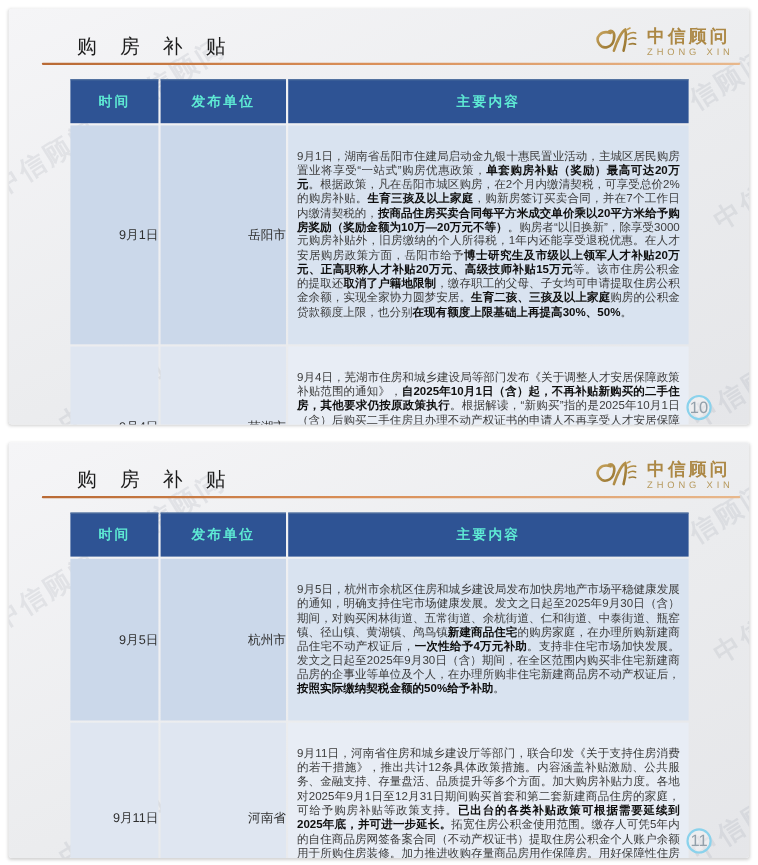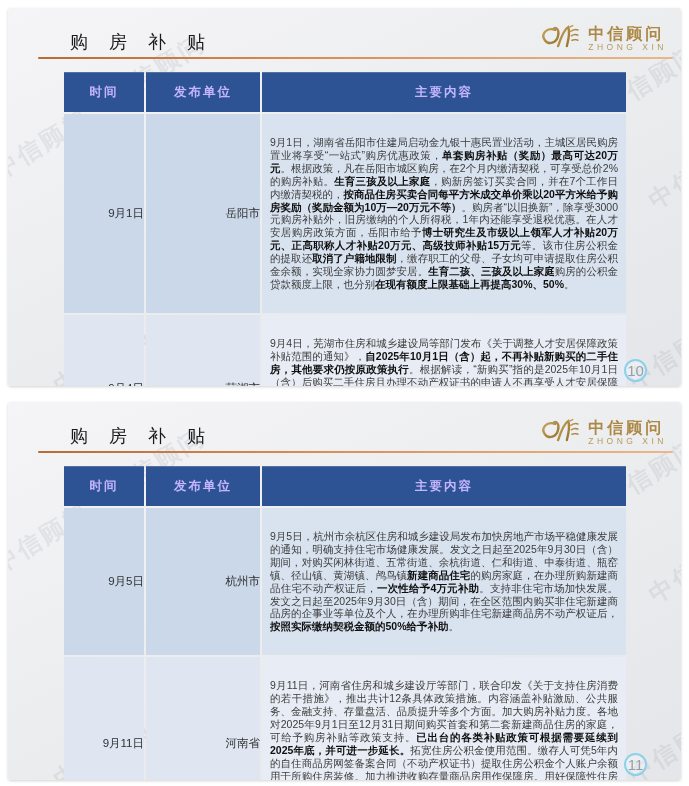--- a/index.html
+++ b/index.html
@@ -38,21 +38,21 @@
   .logo-mark { width:44px; height:34px; }
   .logo-name { font-size:16px; font-weight:bold; color:#ac8845; letter-spacing:3px; line-height:17px; }
   .logo-sub  { font-size:8.5px; color:#b79a5e; letter-spacing:3.5px;text-align:center; }
 
   table.policy {
     position:absolute; left:54px; top:62px; width:566px;
     border-collapse:separate; border-spacing:2px;
     table-layout:fixed;
   }
   table.policy th {
-    background:#2e5394; color:#c4b5fd;
+    background:#2e5394; color:#5eead4;
     font-size:12.5px; font-weight:bold; letter-spacing:2px;
     height:40px; text-align:center;
     border-top:1px solid #54739f;
   }
   table.policy .col-time { width:80px; }
   table.policy .col-unit { width:114px; }
   td.cell-time, td.cell-unit {
     text-align:right; vertical-align:middle;
     font-size:11.5px; color:#2f2f2f;
   }

